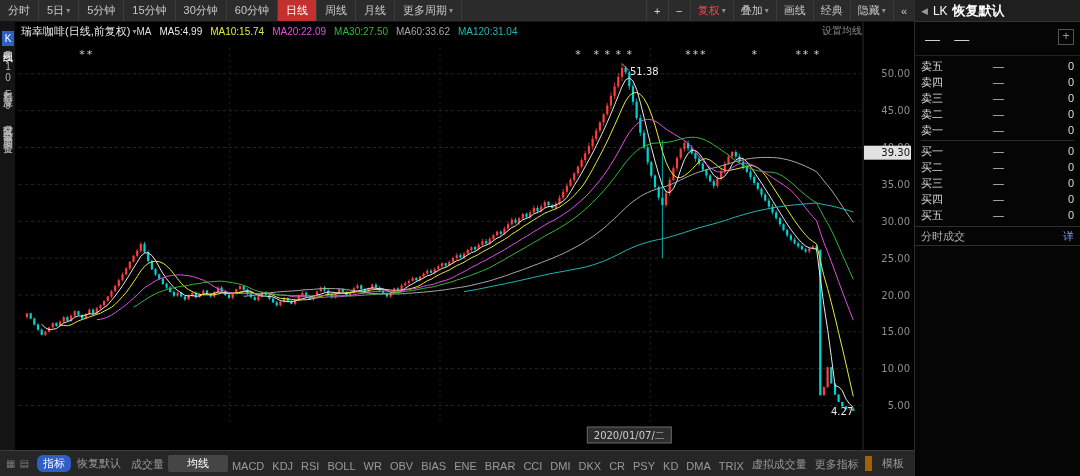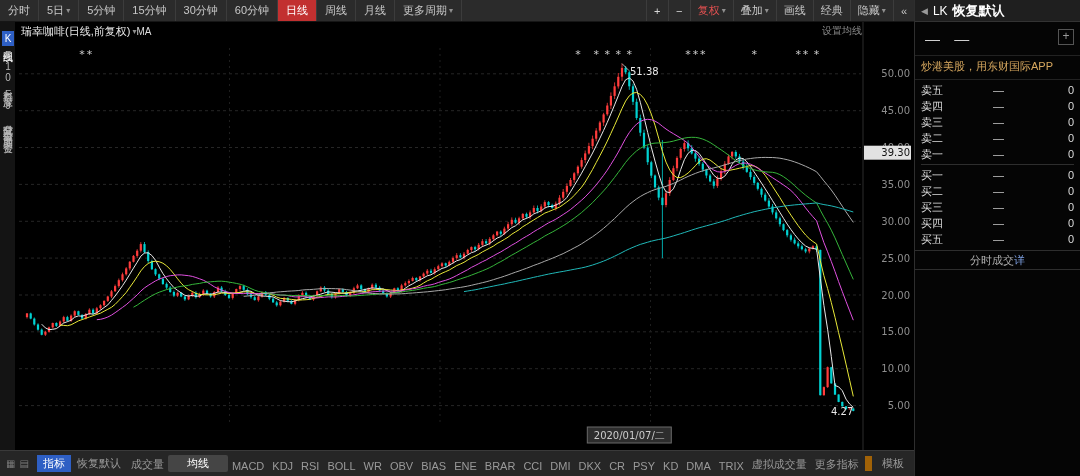--- a/index.html
+++ b/index.html
@@ -25,21 +25,21 @@
   .legend{position:absolute;top:0;left:0;right:0;height:18px;display:flex;align-items:center;padding-left:6px;z-index:2;font-size:11px}
   .legend-title{color:#e8e8e8;cursor:pointer;display:flex;align-items:center}
   .ma-prefix{color:#dcdcdc;font-size:10px}
   .ma-item{margin-left:8px;font-size:10px}
   .settings-link{position:absolute;right:52px;top:2px;font-size:10px;color:#8a8a8a;cursor:pointer}
   #chart-svg{position:absolute;left:0;top:0}
   svg text{font-family:"DejaVu Sans","Liberation Sans",sans-serif}
   
   .bottombar{height:26px;background:#262626;border-top:1px solid #3a3a3a;display:flex;align-items:center;color:#9a9a9a;padding:0 6px;flex:none}
   .bb-icon{color:#7a7a7a;font-size:10px;margin-right:4px;cursor:pointer}
-  .chip-blue{background:#2e5fc4;color:#fff;padding:1px 6px;border-radius:0;margin:0 6px 0 4px;cursor:pointer}
+  .chip-blue{background:#2e5fc4;color:#fff;padding:1px 6px;border-radius:6px;margin:0 6px 0 4px;cursor:pointer}
   .reset{margin-right:6px;cursor:pointer;white-space:nowrap}
   #indicator-list{display:flex;align-items:flex-end}
   .ind{padding:0 4px;cursor:pointer;white-space:nowrap}
   .ind.selected{background:#454545;color:#fff;border-radius:2px;padding:1px 19px}
   .template-btn{margin-left:auto;border-left:7px solid #a16207;padding:0 4px 0 10px;cursor:pointer;white-space:nowrap}
   
   .right-panel{width:166px;background:#050505;border-left:1px solid #2e2e2e;display:flex;flex-direction:column;flex:none}
   .rp-header{height:22px;background:#1f1f1f;border-bottom:1px solid #333;display:flex;align-items:center;padding:0 6px;gap:5px;flex:none}
   .rp-back{color:#999;font-size:9px;cursor:pointer}
   .rp-code{color:#fff;font-weight:normal;font-size:12px}
@@ -47,21 +47,21 @@
   .rp-price-row{position:relative;height:34px;border-bottom:1px solid #222;display:flex;align-items:center;padding-left:10px;flex:none}
   .rp-dashes{color:#d0d0d0;font-size:15px;letter-spacing:5px}
   .rp-add{position:absolute;right:6px;top:7px;width:16px;height:16px;border:1px solid #555;color:#999;text-align:center;line-height:13px;font-size:12px;cursor:pointer}
   .rp-promo{color:#d7a85f;padding:3px 6px 5px;border-bottom:1px solid #222;cursor:pointer;white-space:nowrap;font-size:11px}
   .ob{padding-top:2px}
   .ob-row{display:flex;align-items:center;height:16px;padding:0 6px}
   .ob-label{width:32px;color:#dcdcdc}
   .ob-dash{flex:1;text-align:center;color:#c8c8c8}
   .ob-vol{width:30px;text-align:right;color:#dcdcdc}
   .ob-divider{border-top:1px solid #2e2e2e;margin:2px 6px}
-  .rp-tick{display:flex;justify-content:center;align-items:center;border-top:1px solid #2e2e2e;border-bottom:1px solid #2e2e2e;height:20px;padding:0 6px;color:#b0b0b0;margin-top:3px;flex:none}
+  .rp-tick{display:flex;justify-content:space-between;align-items:center;border-top:1px solid #2e2e2e;border-bottom:1px solid #2e2e2e;height:20px;padding:0 6px;color:#b0b0b0;margin-top:3px;flex:none}
   .rp-tick-link{color:#7d9fe0;cursor:pointer}
   .rp-rest{flex:1}
 </style>
 </head>
 <body>
 
 <div class="app">
   <div class="left-col">
 
     <div class="topbar">
@@ -136,20 +136,28 @@
           <div class="side-item">资金</div>
         </div>
 
       <div class="chart-area">
         <div class="legend">
           <span class="legend-title">
             <span>瑞幸咖啡(日线,前复权)</span>
             <span class="caret">▾</span>
           </span>
           <span class="ma-prefix">MA</span>
+          <span id="ma-legend" style="display:flex;align-items:center">
+              <span class="ma-item" style="color: rgb(232, 232, 232);">MA5:4.99</span>
+              <span class="ma-item" style="color: rgb(232, 232, 56);">MA10:15.74</span>
+              <span class="ma-item" style="color: rgb(224, 80, 224);">MA20:22.09</span>
+              <span class="ma-item" style="color: rgb(53, 181, 58);">MA30:27.50</span>
+              <span class="ma-item" style="color: rgb(168, 168, 168);">MA60:33.62</span>
+              <span class="ma-item" style="color: rgb(32, 184, 184);">MA120:31.04</span>
+            </span>
         </div>
         <span class="settings-link">设置均线</span>
         <svg id="chart-svg" width="899" height="428" viewBox="0 0 899 428">
             <line x1="4" y1="51.8" x2="846" y2="51.8" stroke="#262626" stroke-dasharray="3,3"></line>
             <text x="895" y="55.3" text-anchor="end" fill="#8e8e8e" font-size="10">50.00</text>
             <line x1="4" y1="88.7" x2="846" y2="88.7" stroke="#262626" stroke-dasharray="3,3"></line>
             <text x="895" y="92.2" text-anchor="end" fill="#8e8e8e" font-size="10">45.00</text>
             <line x1="4" y1="125.5" x2="846" y2="125.5" stroke="#262626" stroke-dasharray="3,3"></line>
             <text x="895" y="129.0" text-anchor="end" fill="#8e8e8e" font-size="10">40.00</text>
             <line x1="4" y1="162.4" x2="846" y2="162.4" stroke="#262626" stroke-dasharray="3,3"></line>
@@ -688,21 +696,20 @@
   <div class="right-panel">
     <div class="rp-header">
       <span class="rp-back">◀</span>
       <span class="rp-code">LK</span>
       <span class="rp-name">恢复默认</span>
     </div>
     <div class="rp-price-row">
       <span class="rp-dashes">— —</span>
       <span class="rp-add">+</span>
     </div>
-    <div class="rp-promo">炒港美股，用东财国际APP</div>
     <div class="ob">
       <div id="ob-sell">
           <div class="ob-row">
             <span class="ob-label">卖五</span>
             <span class="ob-dash">—</span>
             <span class="ob-vol">0</span>
           </div>
           <div class="ob-row">
             <span class="ob-label">卖四</span>
             <span class="ob-dash">—</span>

